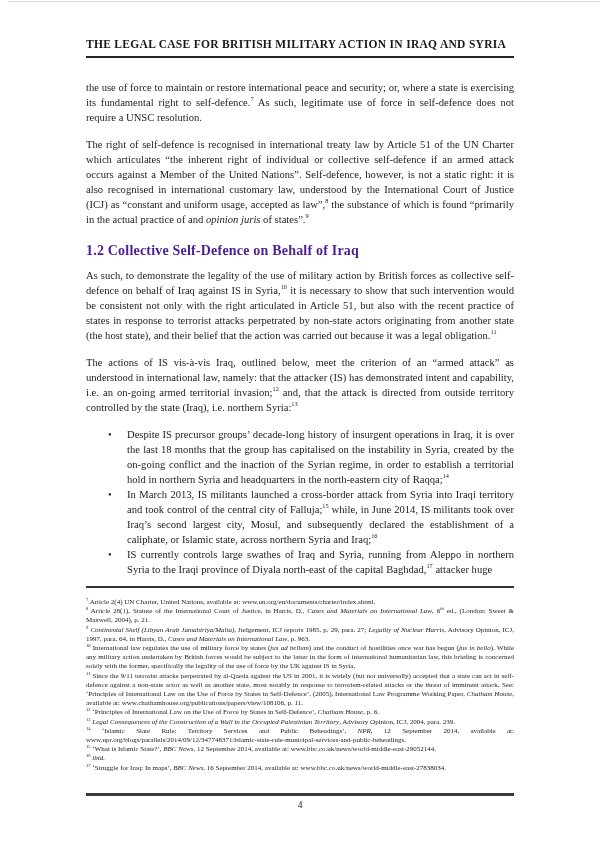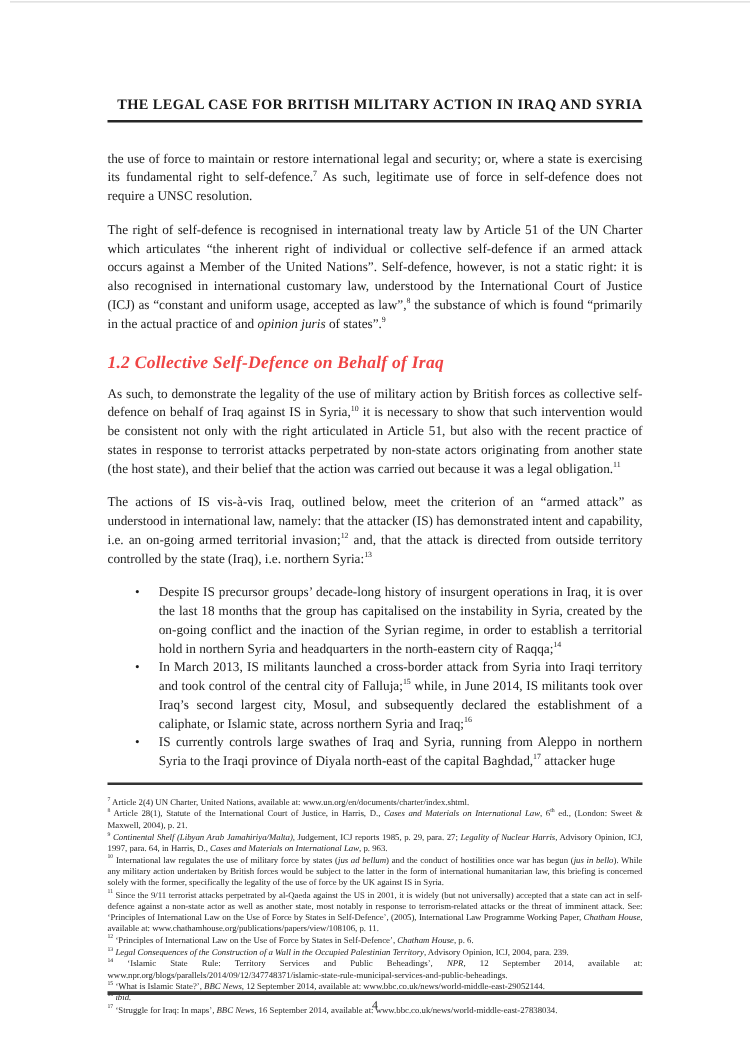--- a/index.html
+++ b/index.html
@@ -14,50 +14,48 @@
   .top-edge {
     position: absolute; top: 1px; left: 8px; right: 0;
     border-top: 1px solid #d9d9d9;
   }
   .page {
     position: absolute; inset: 0;
     padding: 38px 86px 0 86px;
     box-sizing: border-box;
   }
   .title {
-    text-align: right;
+    text-align: left;
     font-size: 11.5px;
     font-weight: bold;
     letter-spacing: 0.3px;
     white-space: nowrap;
     color: #181818;
-    margin-top: 40px;
   }
   .title-rule {
     border-top: 2px solid #262626;
     margin-top: 6px;
   }
   .content { margin-top: 22px; }
   p.body-par {
     font-size: 10.6px;
     line-height: 15px;
     text-align: justify;
     margin: 0 0 12px 0;
   }
   .content sup, li sup {
     font-size: 6.3px;
     line-height: 0;
   }
   h2.section-heading {
     font-size: 14px;
     font-weight: bold;
-    font-style: italic;
     letter-spacing: 0.2px;
     margin: 16px 0 9px 0;
-    color: #ef4444;
+    color: #4c1d95;
   }
   ul.bullet-list {
     list-style: none;
     margin: 0; padding: 0 0 0 41px;
   }
   ul.bullet-list li {
     position: relative;
     font-size: 10.6px;
     line-height: 15px;
     text-align: justify;
@@ -100,21 +98,21 @@
 <div class="top-edge"></div>
 
 <div class="page">
 
   <header>
     <div class="title">THE LEGAL CASE FOR BRITISH MILITARY ACTION IN IRAQ AND SYRIA</div>
     <div class="title-rule"></div>
   </header>
 
   <main class="content">
-    <p class="body-par"><span>the use of force to maintain or restore international legal and security; or, where a state is exercising its fundamental right to self-defence.</span><sup>7</sup><span> As such, legitimate use of force in self-defence does not require a UNSC resolution.</span></p>
+    <p class="body-par"><span>the use of force to maintain or restore international peace and security; or, where a state is exercising its fundamental right to self-defence.</span><sup>7</sup><span> As such, legitimate use of force in self-defence does not require a UNSC resolution.</span></p>
     <p class="body-par"><span>The right of self-defence is recognised in international treaty law by Article 51 of the UN Charter which articulates “the inherent right of individual or collective self-defence if an armed attack occurs against a Member of the United Nations”. Self-defence, however, is not a static right: it is also recognised in international customary law, understood by the International Court of Justice (ICJ) as “constant and uniform usage, accepted as law”,</span><sup>8</sup><span> the substance of which is found “primarily in the actual practice of and </span><i>opinion juris</i><span> of states”.</span><sup>9</sup></p>
 
     <h2 class="section-heading">1.2 Collective Self-Defence on Behalf of Iraq</h2>
 
     <p class="body-par"><span>As such, to demonstrate the legality of the use of military action by British forces as collective self-defence on behalf of Iraq against IS in Syria,</span><sup>10</sup><span> it is necessary to show that such intervention would be consistent not only with the right articulated in Article 51, but also with the recent practice of states in response to terrorist attacks perpetrated by non-state actors originating from another state (the host state), and their belief that the action was carried out because it was a legal obligation.</span><sup>11</sup></p>
     <p class="body-par"><span>The actions of IS vis-à-vis Iraq, outlined below, meet the criterion of an “armed attack” as understood in international law, namely: that the attacker (IS) has demonstrated intent and capability, i.e. an on-going armed territorial invasion;</span><sup>12</sup><span> and, that the attack is directed from outside territory controlled by the state (Iraq), i.e. northern Syria:</span><sup>13</sup></p>
 
     <ul class="bullet-list">
       <li><span>Despite IS precursor groups’ decade-long history of insurgent operations in Iraq, it is over the last 18 months that the group has capitalised on the instability in Syria, created by the on-going conflict and the inaction of the Syrian regime, in order to establish a territorial hold in northern Syria and headquarters in the north-eastern city of Raqqa;</span><sup>14</sup></li>
       <li><span>In March 2013, IS militants launched a cross-border attack from Syria into Iraqi territory and took control of the central city of Falluja;</span><sup>15</sup><span> while, in June 2014, IS militants took over Iraq’s second largest city, Mosul, and subsequently declared the establishment of a caliphate, or Islamic state, across northern Syria and Iraq;</span><sup>16</sup></li>

